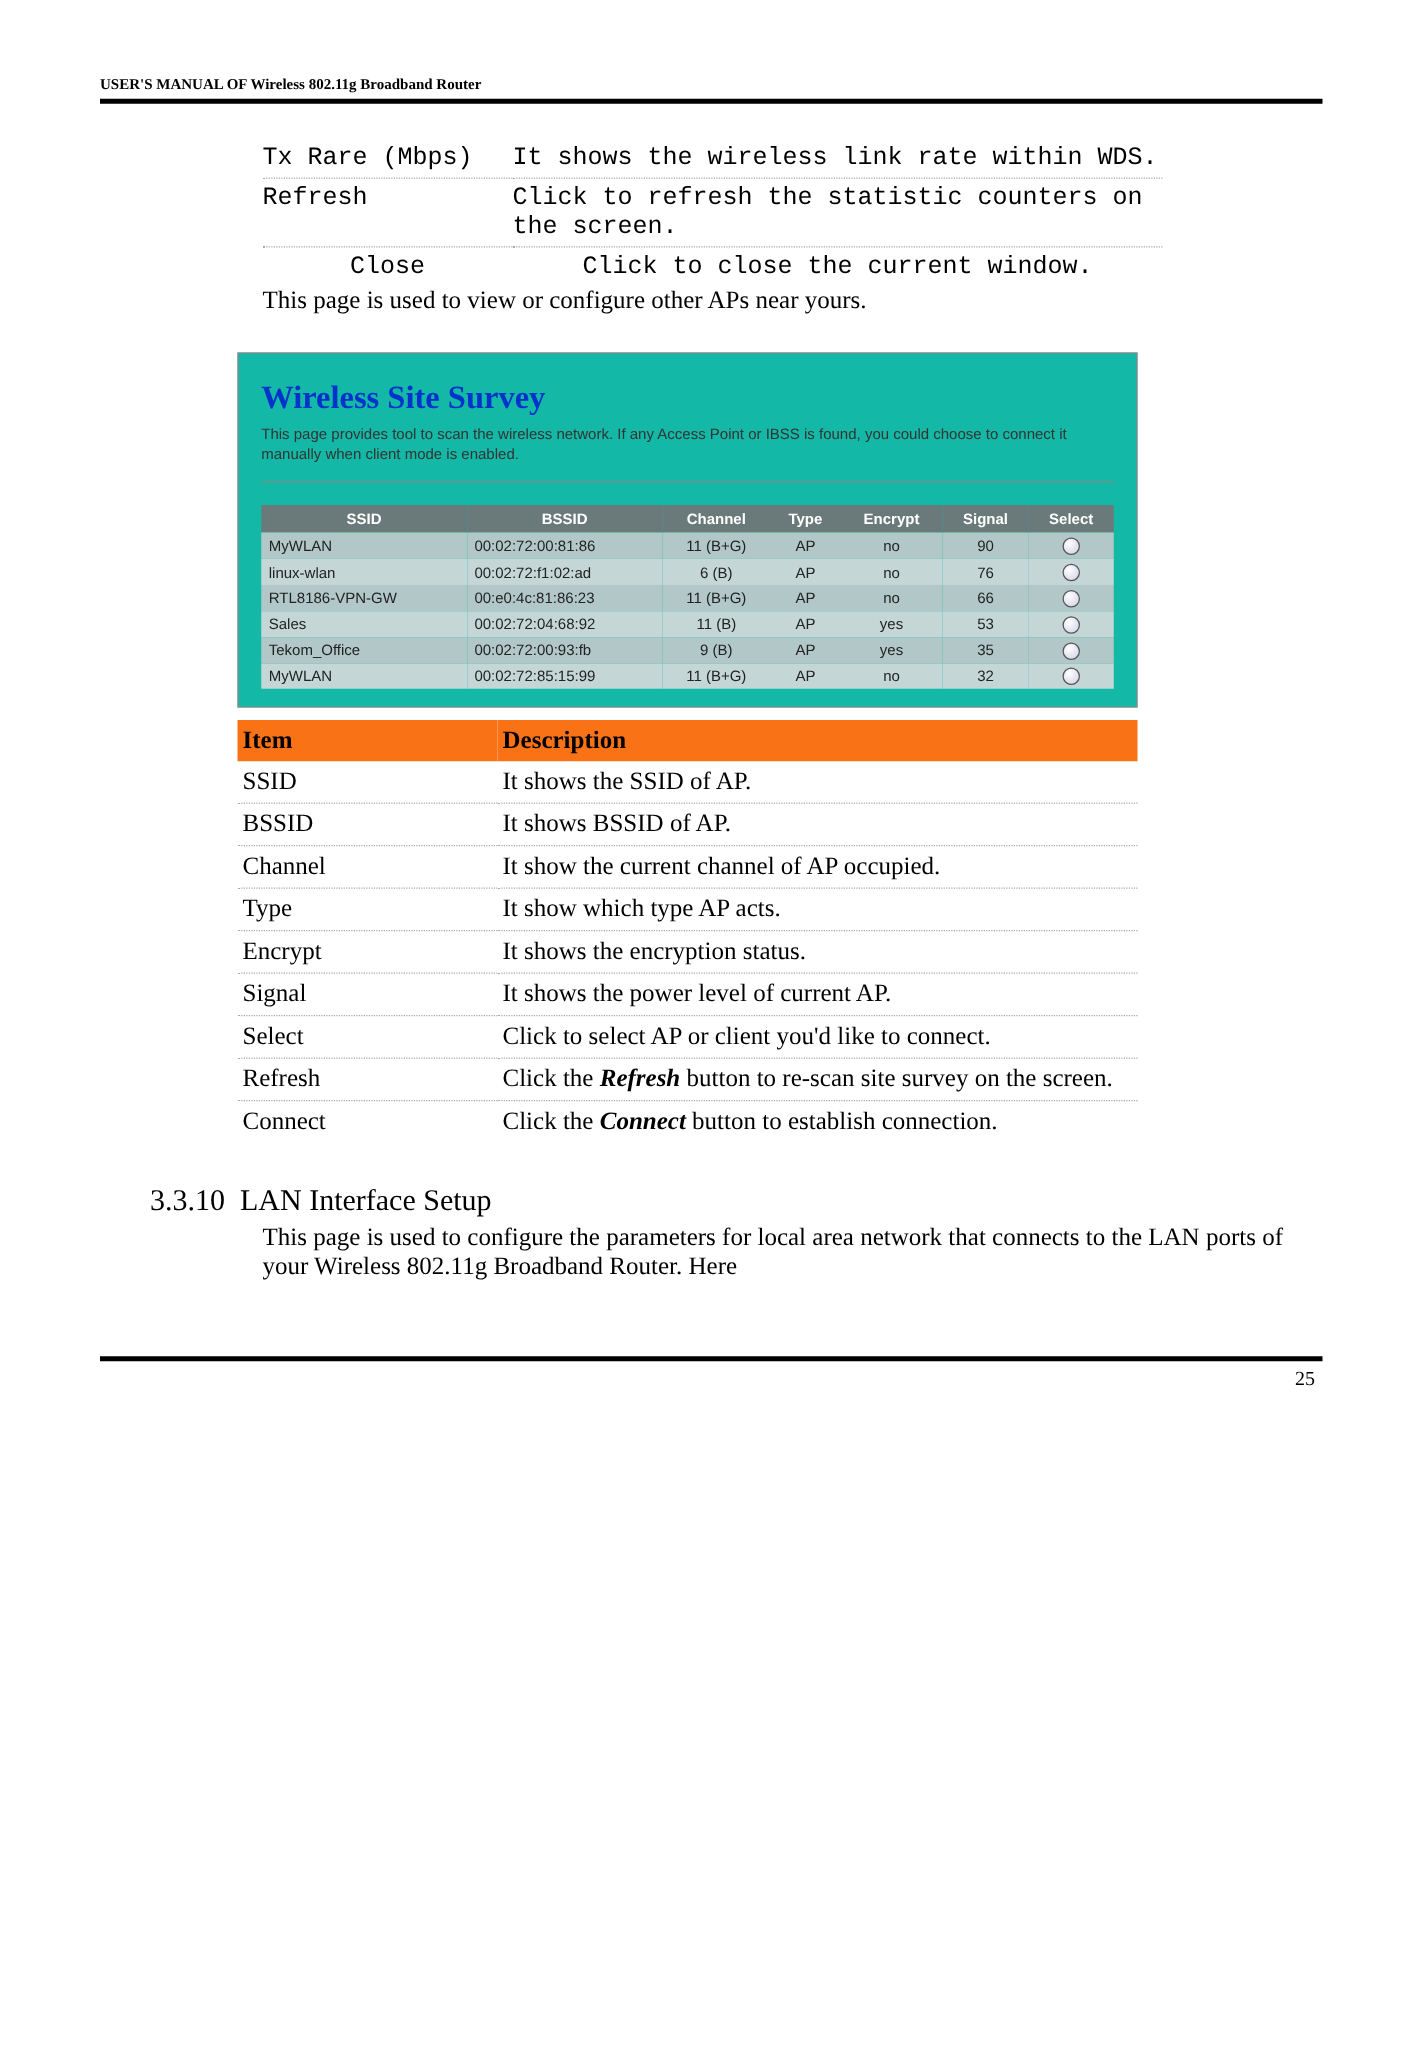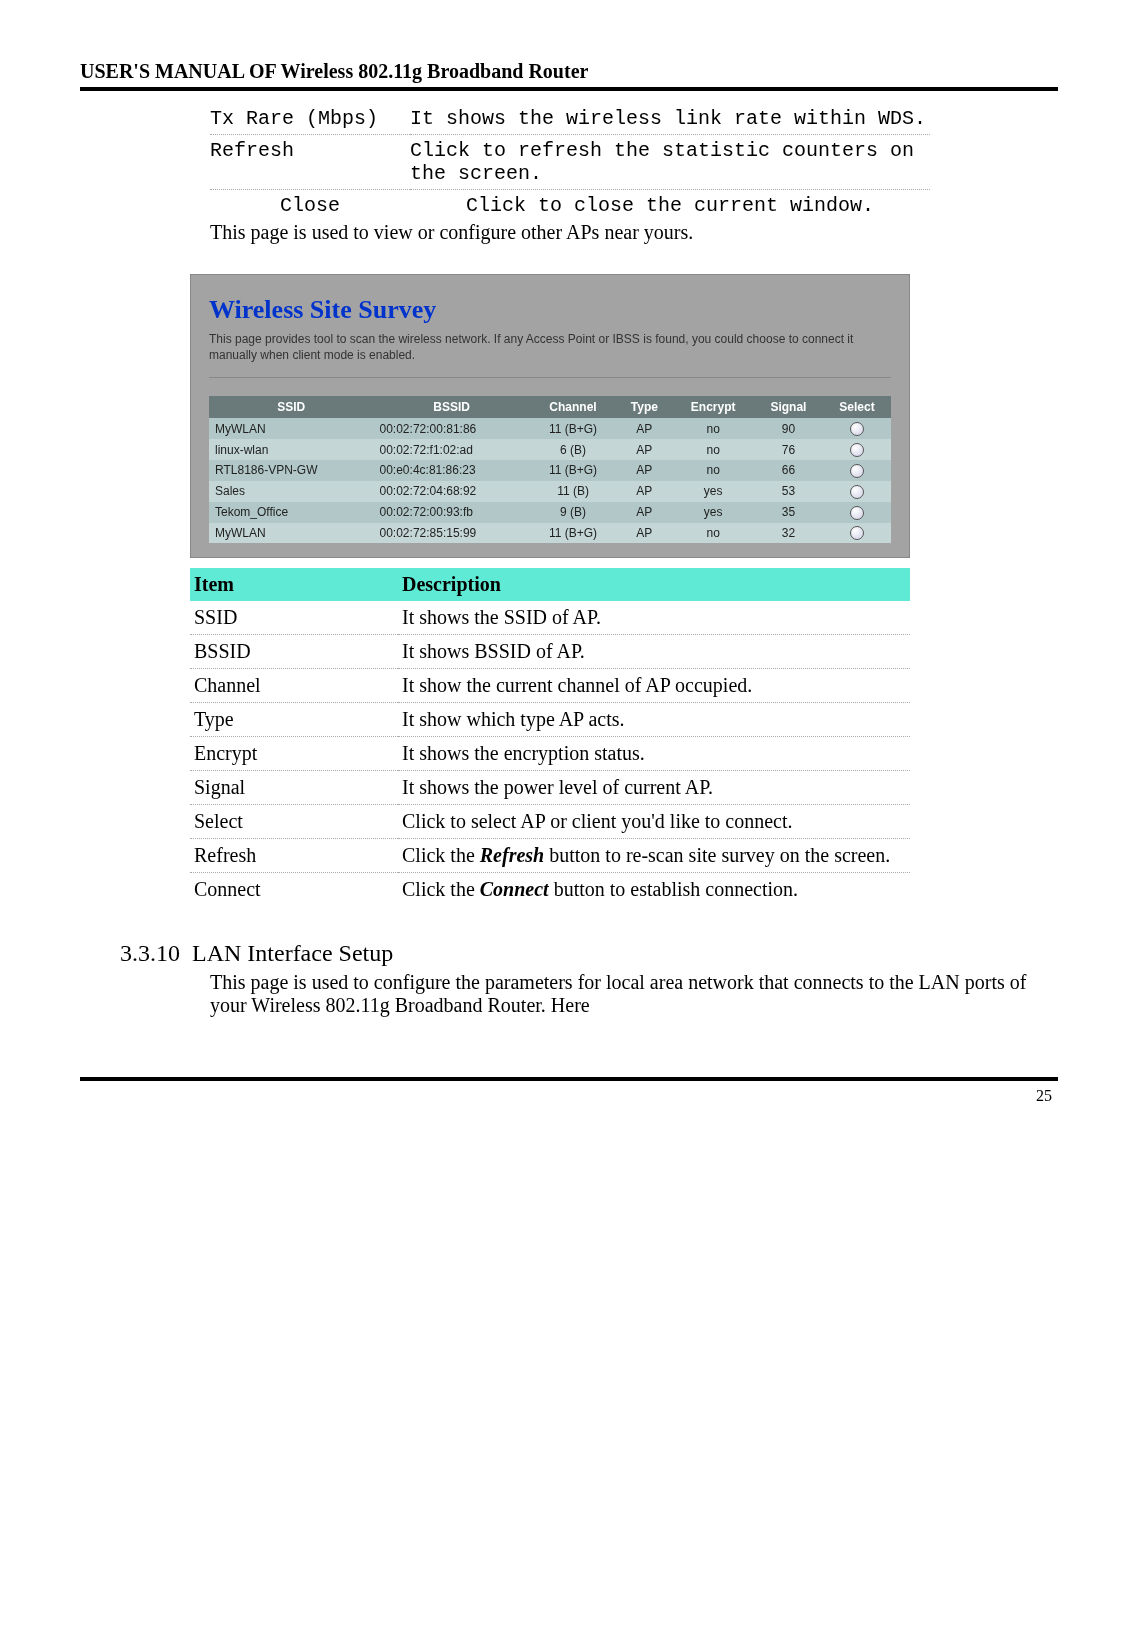--- a/index.html
+++ b/index.html
@@ -8,25 +8,25 @@
     font-family: "Times New Roman", Times, serif;
     background: #fff;
     color: #000;
     width: 1138px;
   }
   .page {
     padding: 60px 80px 40px 80px;
     box-sizing: border-box;
   }
   .header-bar {
-    font-size: 20px;
+    font-size: 12px;
     font-weight: bold;
     border-bottom: 4px solid #000;
     padding-bottom: 4px;
-    margin-bottom: 12px;
+    margin-bottom: 28px;
   }
   .top-def-table {
     margin-left: 130px;
     width: 720px;
     border-collapse: collapse;
     font-size: 20px;
     font-family: Liberation Mono, monospace;
   }
   .top-def-table td {
     border-bottom: 1px dotted #aaa;
@@ -44,21 +44,21 @@
     font-size: 20px;
     margin-left: 130px;
   }
 
   .survey-box {
     border: 1px solid #888;
     width: 720px;
     margin: 30px 0 10px 110px;
     padding: 20px 18px 14px 18px;
     box-sizing: border-box;
-    background: #a3a3a3;
+    background: #14b8a6;
     font-family: Arial, sans-serif;
   }
   .survey-title {
     color: #0033cc;
     font-family: "Times New Roman", serif;
     font-size: 26px;
     font-weight: bold;
   }
   .survey-desc {
     font-size: 12px;
@@ -115,21 +115,21 @@
   }
 
   .desc-table {
     width: 720px;
     margin-left: 110px;
     border-collapse: collapse;
     font-size: 20px;
   }
   .desc-table th {
     text-align: left;
-    background: #5eead4;
+    background: #f97316;
     font-weight: bold;
     padding: 5px 4px;
   }
   .desc-table th.k { width: 200px; }
   .desc-table td {
     border-bottom: 1px dotted #aaa;
     padding: 5px 4px;
     vertical-align: top;
   }
   .desc-table td.k { width: 200px; }

